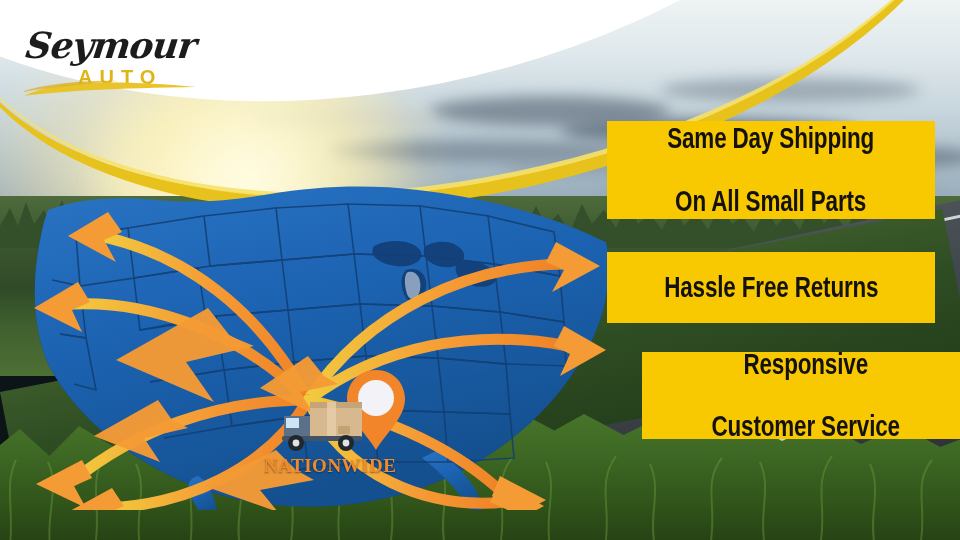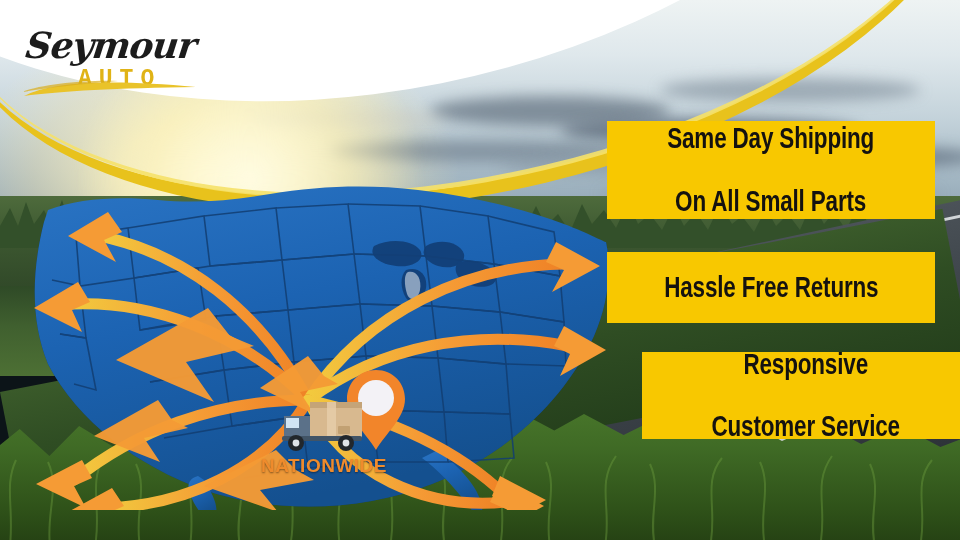--- a/index.html
+++ b/index.html
@@ -53,32 +53,32 @@
     border-bottom:5px solid #f6e26a;border-radius:0 0 58% 42%/0 0 100% 70%;
     transform:rotate(-7.2deg);opacity:.9;}
   .swoosh-fill{position:absolute;left:-260px;top:-470px;width:1300px;height:560px;
     background:#ffffff;border-radius:0 0 54% 46%/0 0 92% 72%;transform:rotate(-7.2deg);}
 
   
   .logo{position:absolute;left:16px;top:14px;width:200px;height:80px;}
   .logo-script{position:absolute;left:10px;top:10px;font-family:"DejaVu Serif",serif;
     font-style:italic;font-weight:700;font-size:36px;color:#1c1c1c;letter-spacing:-1px;
     transform:skewX(-7deg);}
-  .logo-auto{position:absolute;left:62px;top:52px;font-family:Liberation Mono, monospace;
-    font-weight:700;font-size:23px;letter-spacing:7px;color:#e0b316;}
+  .logo-auto{position:absolute;left:62px;top:52px;font-family:Liberation Sans, sans-serif;
+    font-weight:700;font-size:20px;letter-spacing:7px;color:#e0b316;}
   .logo-swash{position:absolute;left:6px;top:64px;width:176px;height:22px;}
 
   
   .map-wrap{position:absolute;left:8px;top:150px;width:640px;height:360px;}
   .map-svg{position:absolute;left:0;top:0;}
 
   .pin{position:absolute;left:337px;top:218px;width:62px;height:84px;}
   .truck{position:absolute;left:272px;top:248px;width:92px;height:56px;}
-  .nw-text{position:absolute;left:244px;top:306px;width:144px;text-align:center;
-    font-family:Liberation Sans, sans-serif;font-weight:700;color:#ef8b2c;
+  .nw-text{position:absolute;left:256px;top:306px;width:144px;
+    font-family:Liberation Serif, serif;font-weight:700;color:#ef8b2c;
     line-height:1.03;letter-spacing:.5px;
     text-shadow:0 1px 2px rgba(0,0,0,.45);}
   .nw-1{font-size:19px;}
   .nw-2{font-size:23px;letter-spacing:1px;}
 
   
   .feature{position:absolute;background:#f8c800;display:flex;align-items:center;
     justify-content:center;text-align:center;}
   .feature span{font-family:"Liberation Sans",sans-serif;font-weight:700;color:#141210;
     line-height:1.07;transform:scaleX(.88);display:block;letter-spacing:-.2px;}

